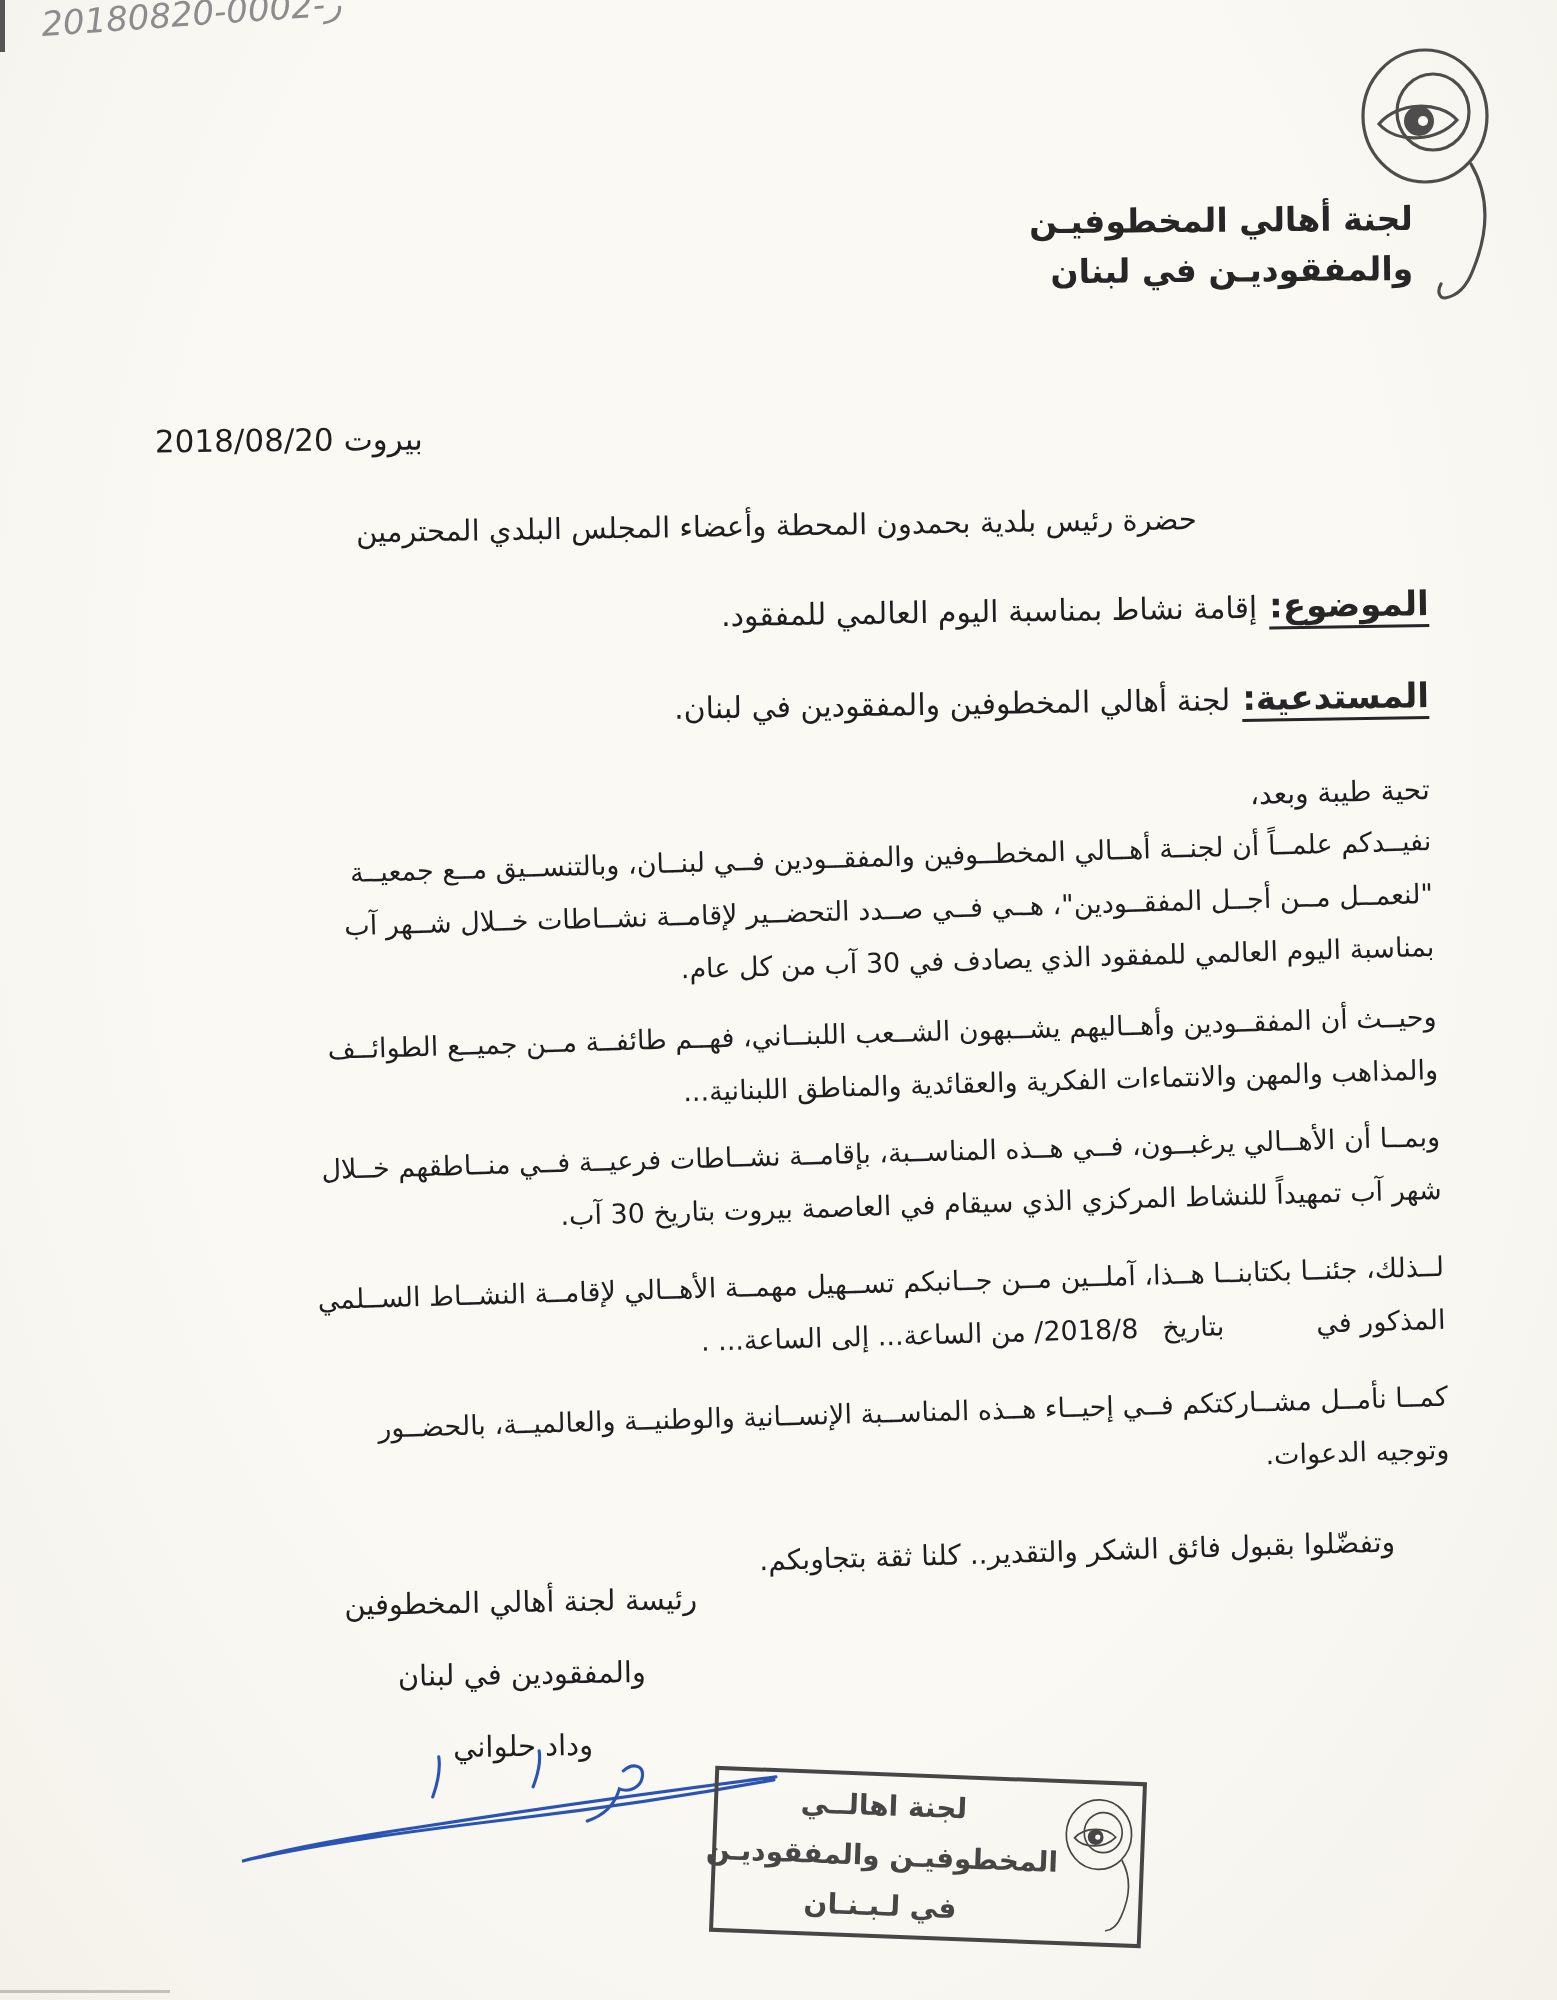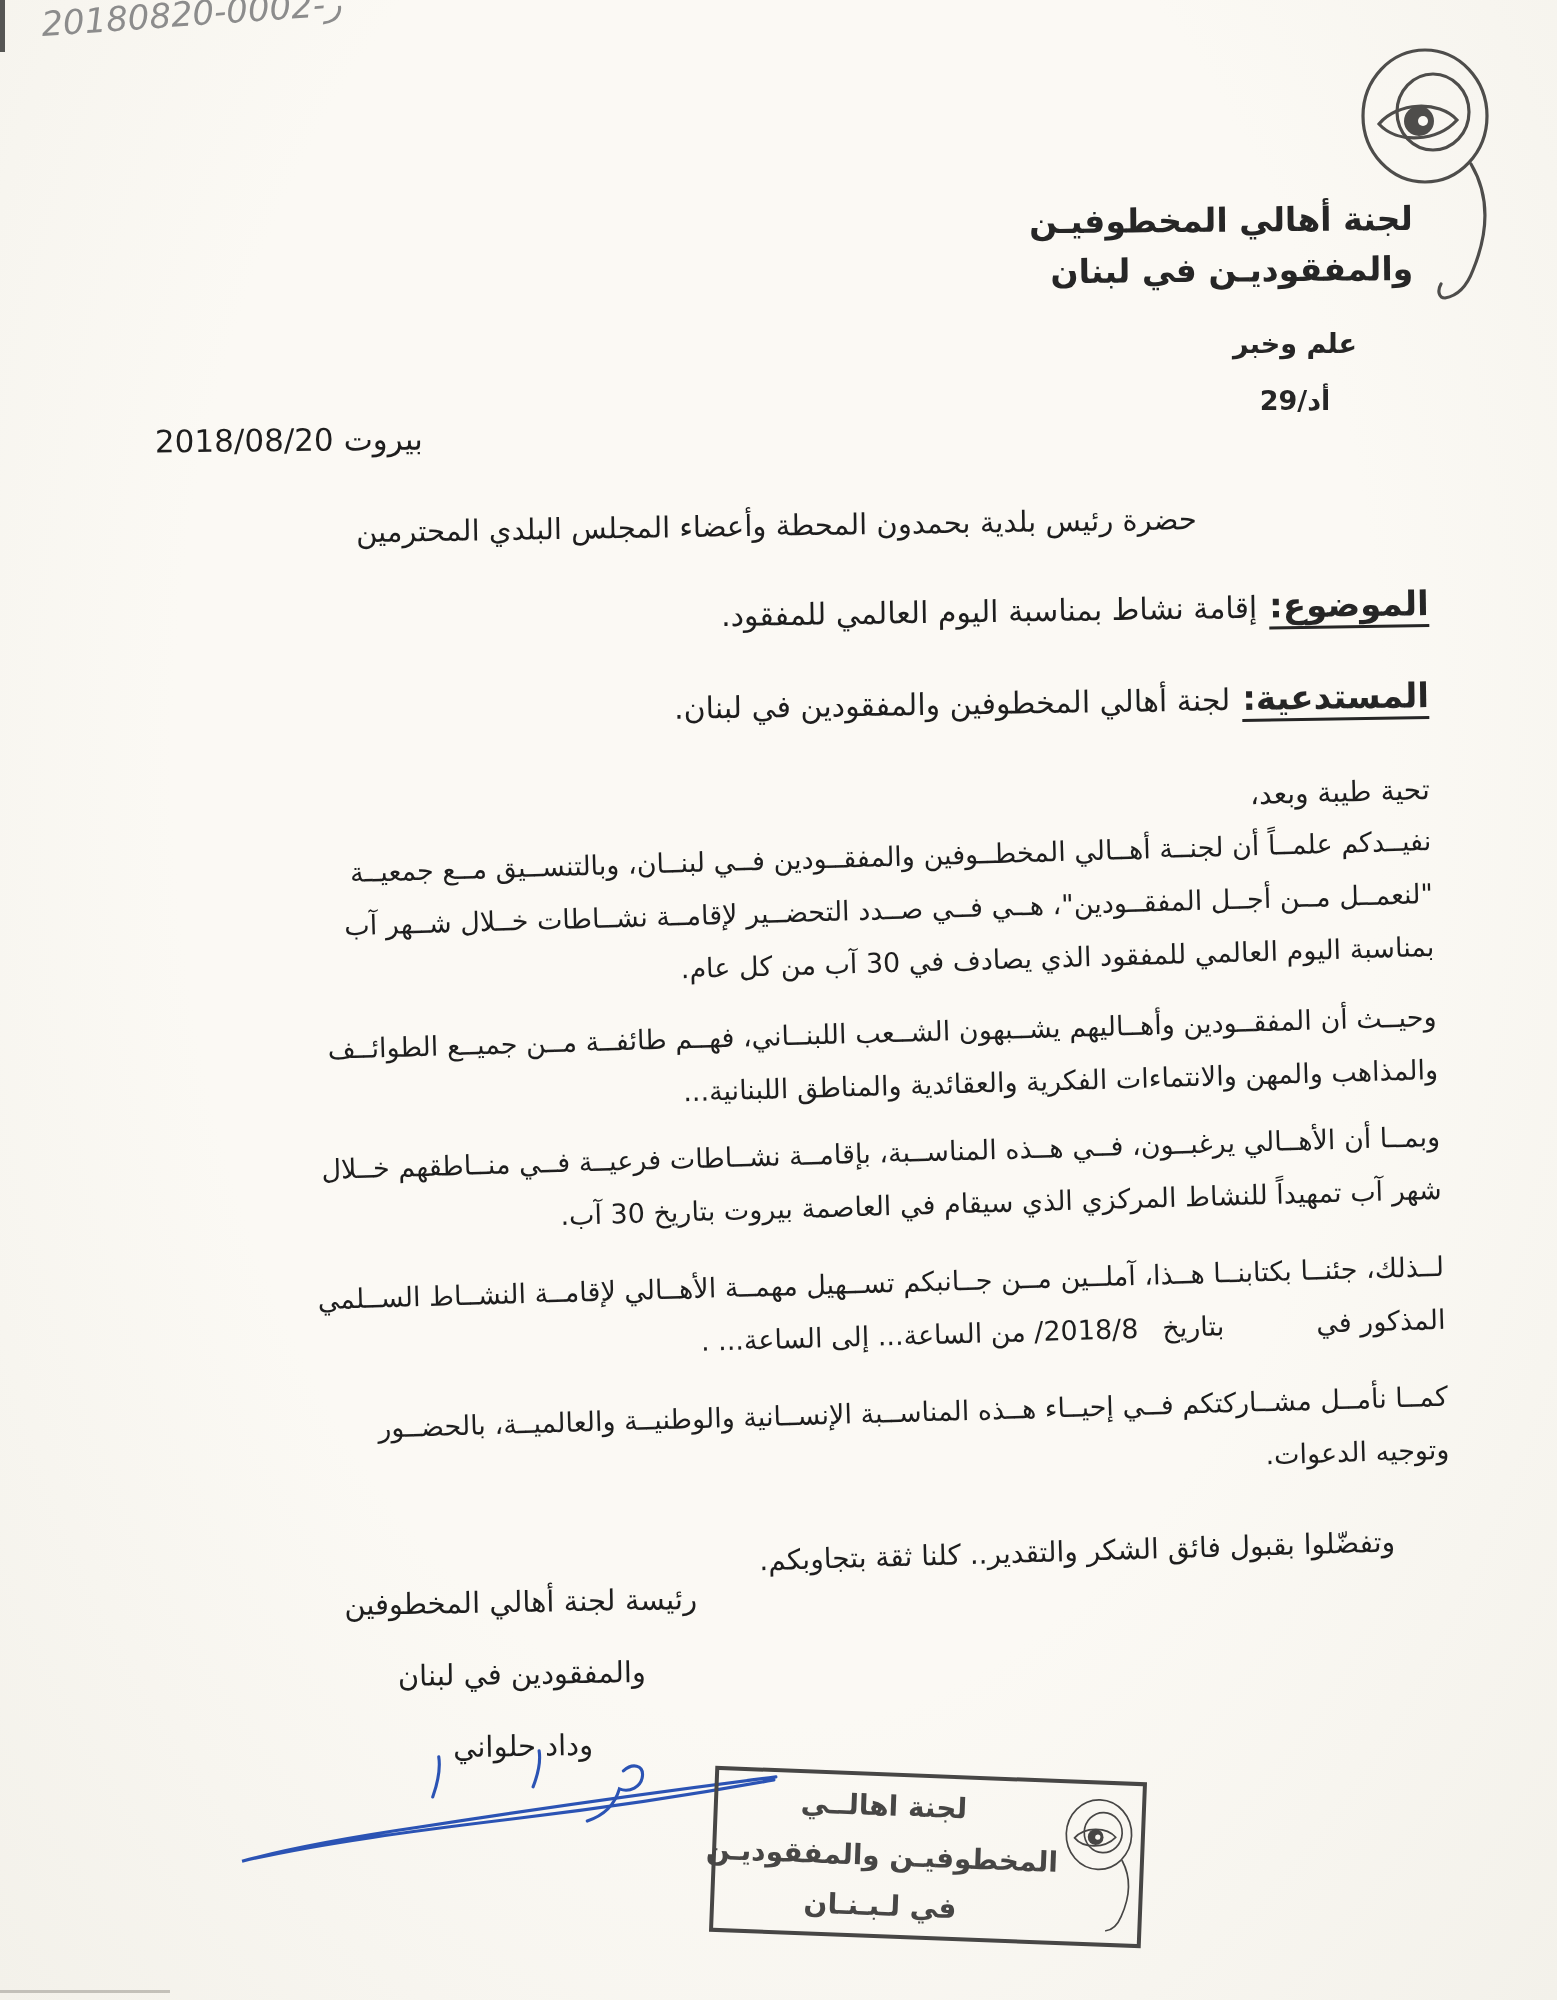--- a/index.html
+++ b/index.html
@@ -112,24 +112,20 @@
     <circle class="iris" cx="62" cy="81" r="15"></circle>
     <circle class="pupil" cx="66" cy="81" r="5"></circle>
     <path class="lg" d="M 114,124 C 134,158 130,196 116,230 C 110,246 100,256 88,258 C 82,258 80,251 84,244"></path>
   </svg>
 
   <div id="org-name" class="abs">
     <div class="nw">لجنة أهالي المخطوفيـن</div>
     <div class="nw">والمفقوديـن في لبنان</div>
   </div>
 
-  <div id="filing" class="abs">
-    <div class="nw">علم وخبر</div>
-    <div class="nw fl2">أد/29</div>
-  </div>
 
   <div id="date-line" class="abs nw">بيروت 2018/08/20</div>
 
   <div id="addressee" class="abs nw">حضرة رئيس بلدية بحمدون المحطة وأعضاء المجلس البلدي المحترمين</div>
 
   <div id="subject-line" class="abs nw labelled">
     <span class="lab">الموضوع:</span><span class="lab-txt">إقامة نشاط بمناسبة اليوم العالمي للمفقود.</span>
   </div>
 
   <div id="applicant-line" class="abs nw labelled">

